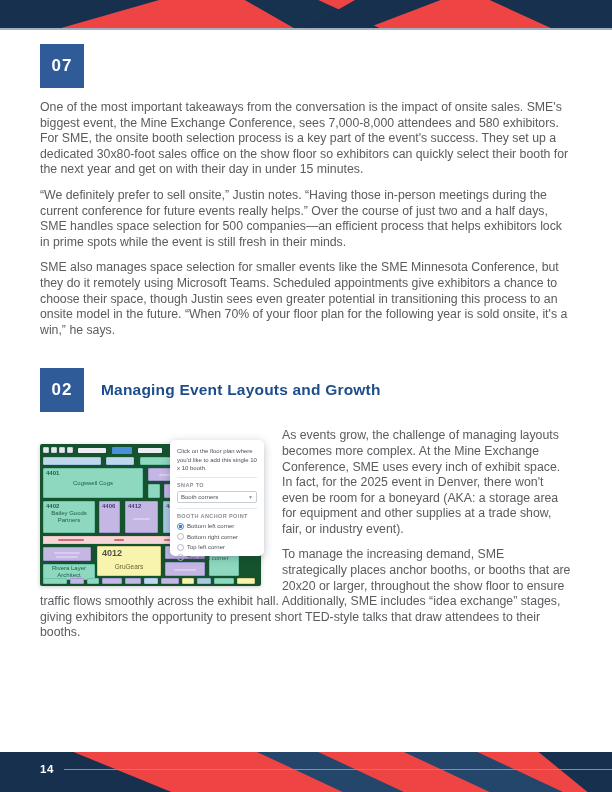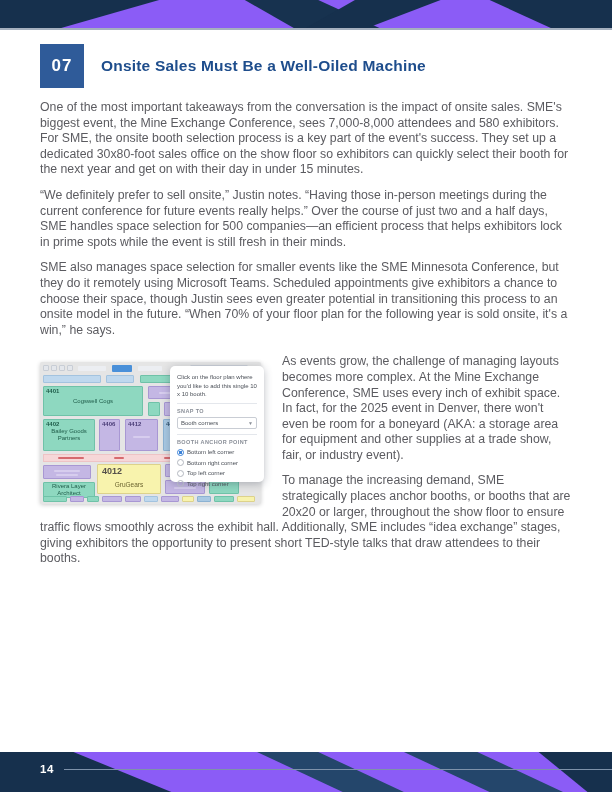--- a/index.html
+++ b/index.html
@@ -3,21 +3,21 @@
 <meta charset="utf-8">
 <style>
   html,body{margin:0;padding:0;background:#ffffff;}
   .page{
     position:relative;width:612px;height:792px;margin:0 auto;
     background:#ffffff;overflow:hidden;
     font-family:"Liberation Sans","DejaVu Sans",sans-serif;
     -webkit-font-smoothing:antialiased;
   }
   
-  .band{position:absolute;left:0;right:0;background:#8b5cf6;overflow:hidden;text-align:center;}
+  .band{position:absolute;left:0;right:0;background:#ef4444;overflow:hidden;text-align:center;}
   .band-top{top:0;height:28px;border-bottom:2px solid #a5b0bf;}
   .band-bottom{bottom:0;height:40px;}
   .band .shape{position:absolute;inset:0;}
   .band-top .s1{background:#16304d;clip-path:polygon(0% 0%,26% 0%,10% 100%,0% 100%);}
   .band-top .s2{background:#17324f;clip-path:polygon(40% 0%,52% 0%,62% 100%,48% 100%);}
   .band-top .s3{background:#16304d;clip-path:polygon(58% 0%,72% 0%,60% 100%,50% 100%);}
   .band-top .s4{background:#16304d;clip-path:polygon(80% 0%,100% 0%,100% 100%,90% 100%);}
   .band-bottom .s1{background:#16304d;clip-path:polygon(0% 0%,12% 0%,28% 100%,0% 100%);}
   .band-bottom .s2{background:#24466b;clip-path:polygon(42% 0%,52% 0%,66% 100%,56% 100%);}
   .band-bottom .s3{background:#24466b;clip-path:polygon(66% 0%,78% 0%,92% 100%,80% 100%);}
@@ -41,21 +41,21 @@
   }
   p.body{
     margin:12px 0 0 0;color:#5b5b60;font-size:12.3px;line-height:15.6px;
   }
   p.body + p.body{margin-top:10px;}
   .sec2{margin-top:30px;}
 
   
   .fig{position:relative;float:left;width:228px;height:150px;margin:16px 14px 10px 0;}
   .plan{
-    position:absolute;left:0;top:8px;width:221px;height:142px;background:#e5e5e5;
+    position:absolute;left:0;top:16px;width:221px;height:142px;background:#14532d;
     border-radius:2px;box-shadow:0 1px 4px rgba(0,0,0,.20);
   }
   .plan *{box-sizing:border-box;}
   .bx{position:absolute;border-radius:1px;font-size:6px;line-height:1.1;overflow:hidden;}
   .t {background:#8ed8c0;border:1px solid #6fc2a8;color:#1f5c49;}
   .pu{background:#c4b7e4;border:1px solid #a897d3;color:#4a3d77;}
   .bl{background:#a9c9e3;border:1px solid #8cb2d2;color:#2e4f6b;}
   .ye{background:#f8f3ad;border:1px solid #ddd28b;color:#6b6430;}
   .lb{background:#bfd8ee;border:1px solid #a3c3df;}
   .bx .num{position:absolute;left:2px;top:1px;font-weight:bold;font-size:6px;}
@@ -101,26 +101,29 @@
     <div class="shape s1"></div>
     <div class="shape s2"></div>
     <div class="shape s3"></div>
     <div class="shape s4"></div>
   </div>
 
   <div class="content clearfix">
 
     <div class="sec-header">
       <div class="sec-num">07</div>
-      <h1 class="sec-title">Onsite Sales Must Be a Well-Oiled Machine</h1>
     </div>
     <p class="body">One of the most important takeaways from the conversation is the impact of onsite sales. SME's biggest event, the Mine Exchange Conference, sees 7,000-8,000 attendees and 580 exhibitors. For SME, the onsite booth selection process is a key part of the event's success. They set up a dedicated 30x80-foot sales office on the show floor so exhibitors can quickly select their booth for the next year and get on with their day in under 15 minutes.</p>
     <p class="body">“We definitely prefer to sell onsite,” Justin notes. “Having those in-person meetings during the current conference for future events really helps.” Over the course of just two and a half days, SME handles space selection for 500 companies—an efficient process that helps exhibitors lock in prime spots while the event is still fresh in their minds.</p>
     <p class="body">SME also manages space selection for smaller events like the SME Minnesota Conference, but they do it remotely using Microsoft Teams. Scheduled appointments give exhibitors a chance to choose their space, though Justin sees even greater potential in transitioning this process to an onsite model in the future. “When 70% of your floor plan for the following year is sold onsite, it's a win,” he says.</p>
 
+    <div class="sec-header sec2">
+      <div class="sec-num">02</div>
+      <h1 class="sec-title">Managing Event Layouts and Growth</h1>
+    </div>
 
     <div class="fig">
       <div class="plan">
 
         <span class="tool-sq" style="left:3px"></span>
         <span class="tool-sq" style="left:11px"></span>
         <span class="tool-sq" style="left:19px"></span>
         <span class="tool-sq" style="left:27px"></span>
         <span class="tool-bar" style="left:38px;width:28px"></span>
         <span class="tool-btn" style="left:72px;width:20px"></span>

